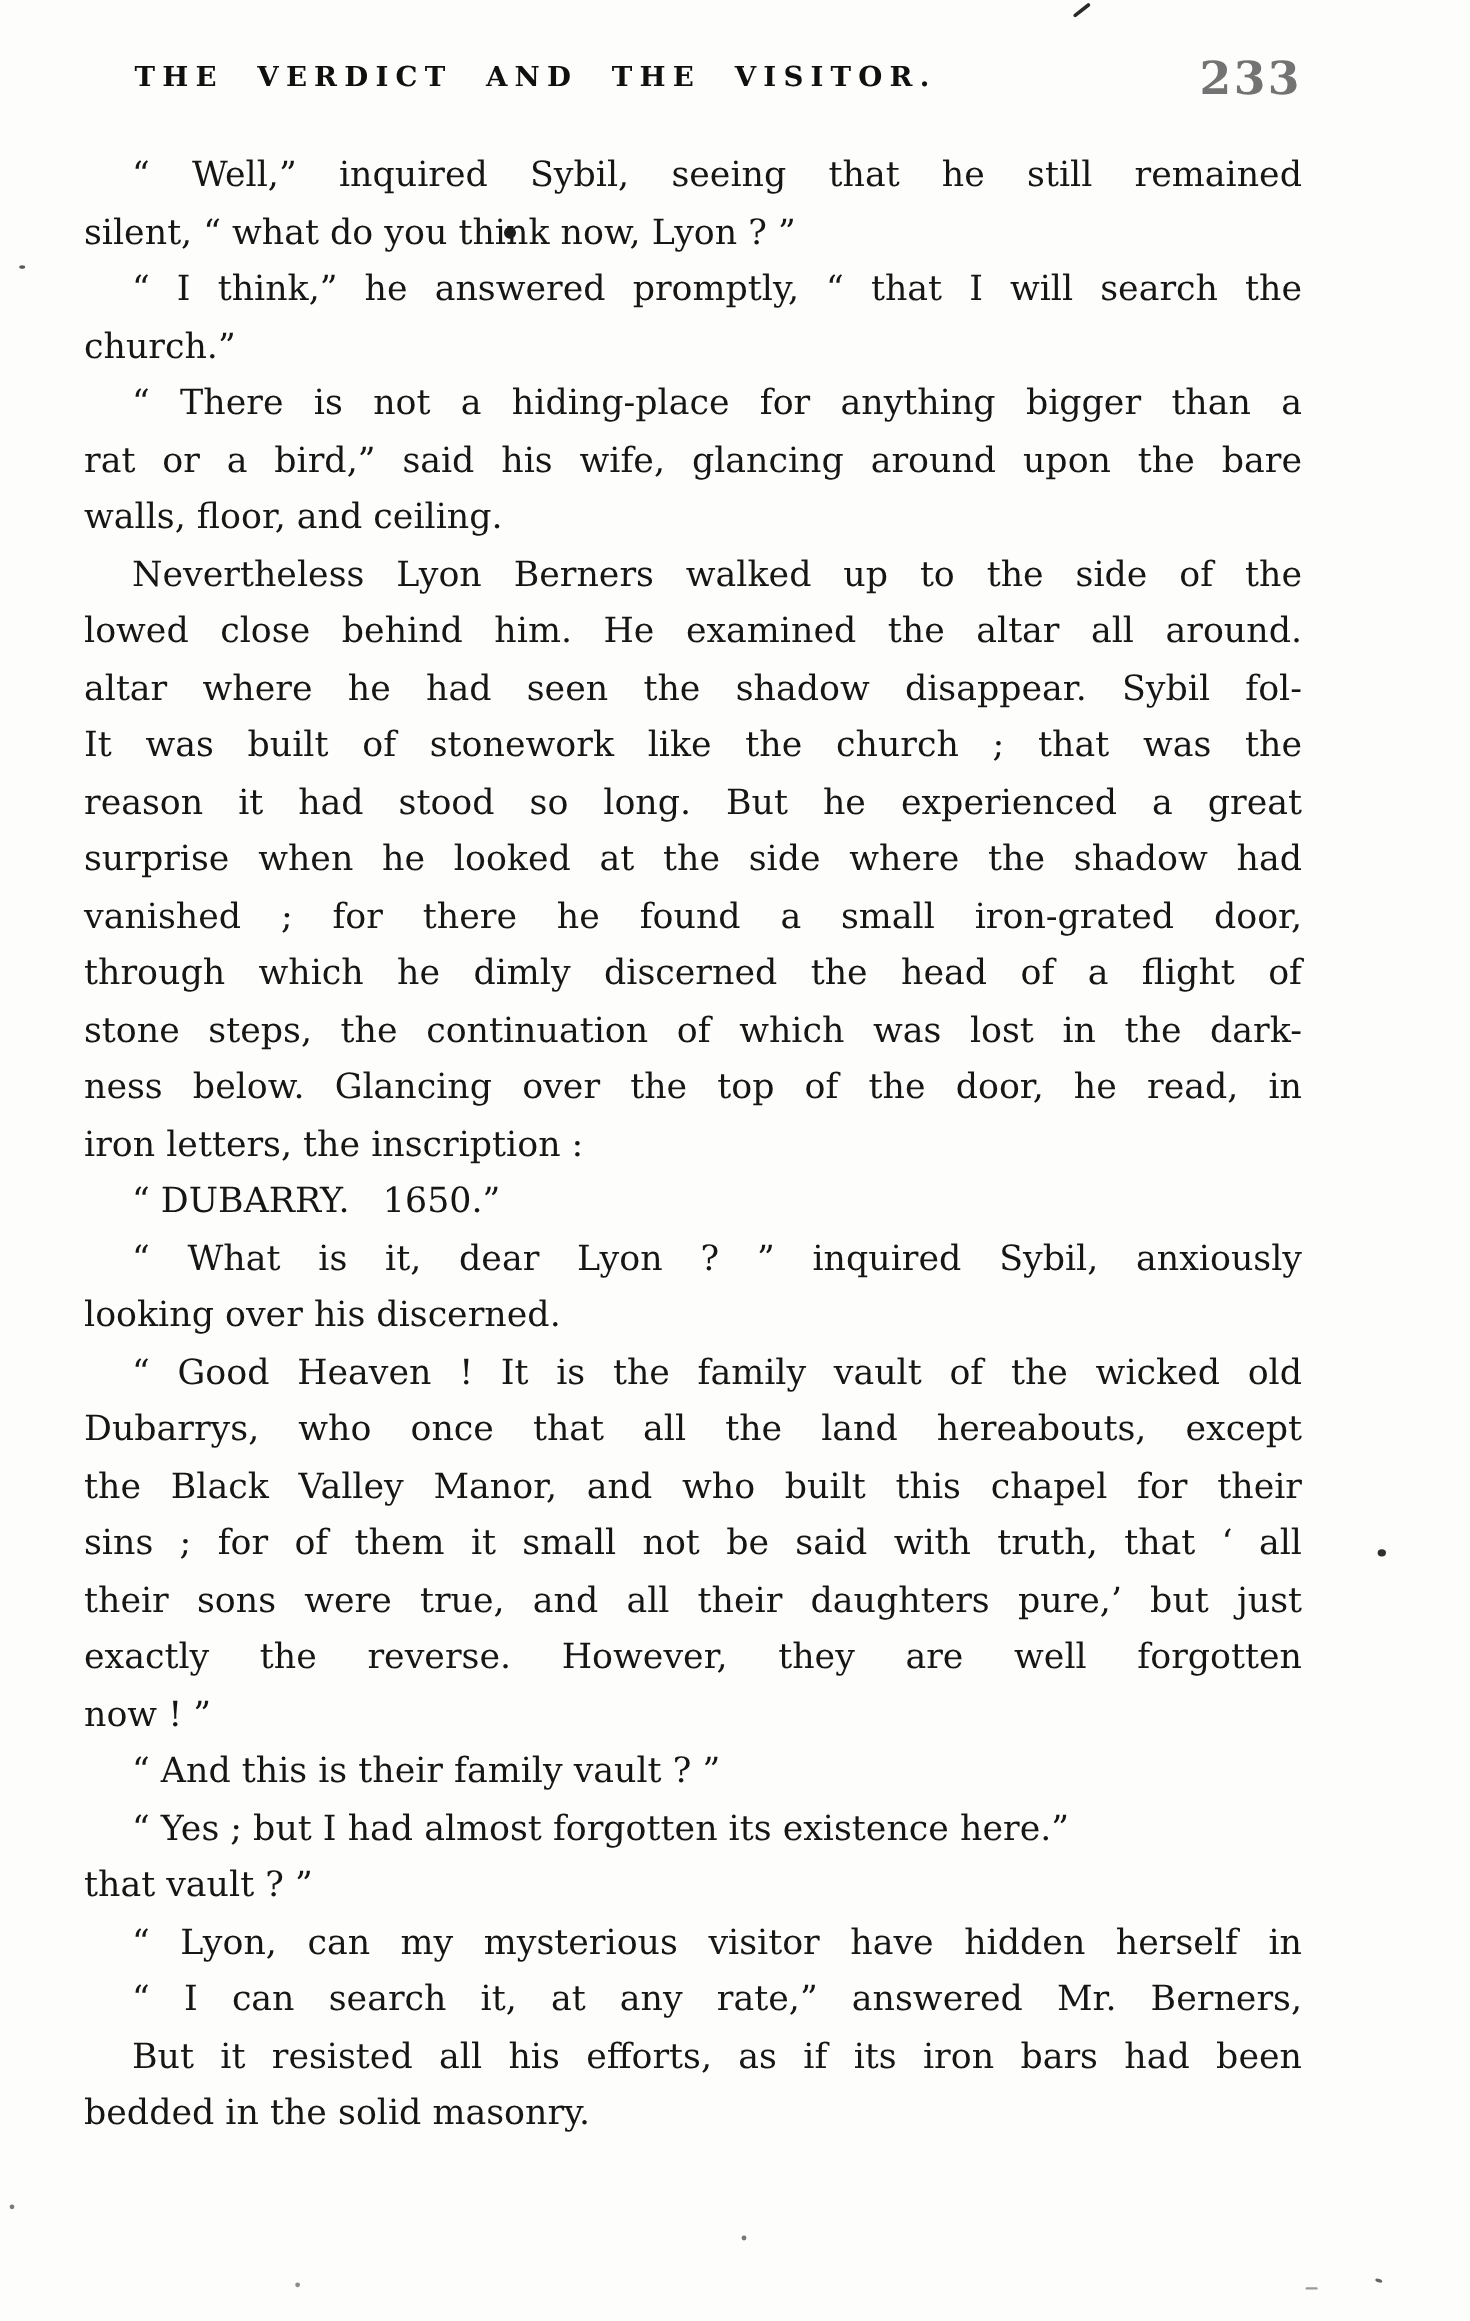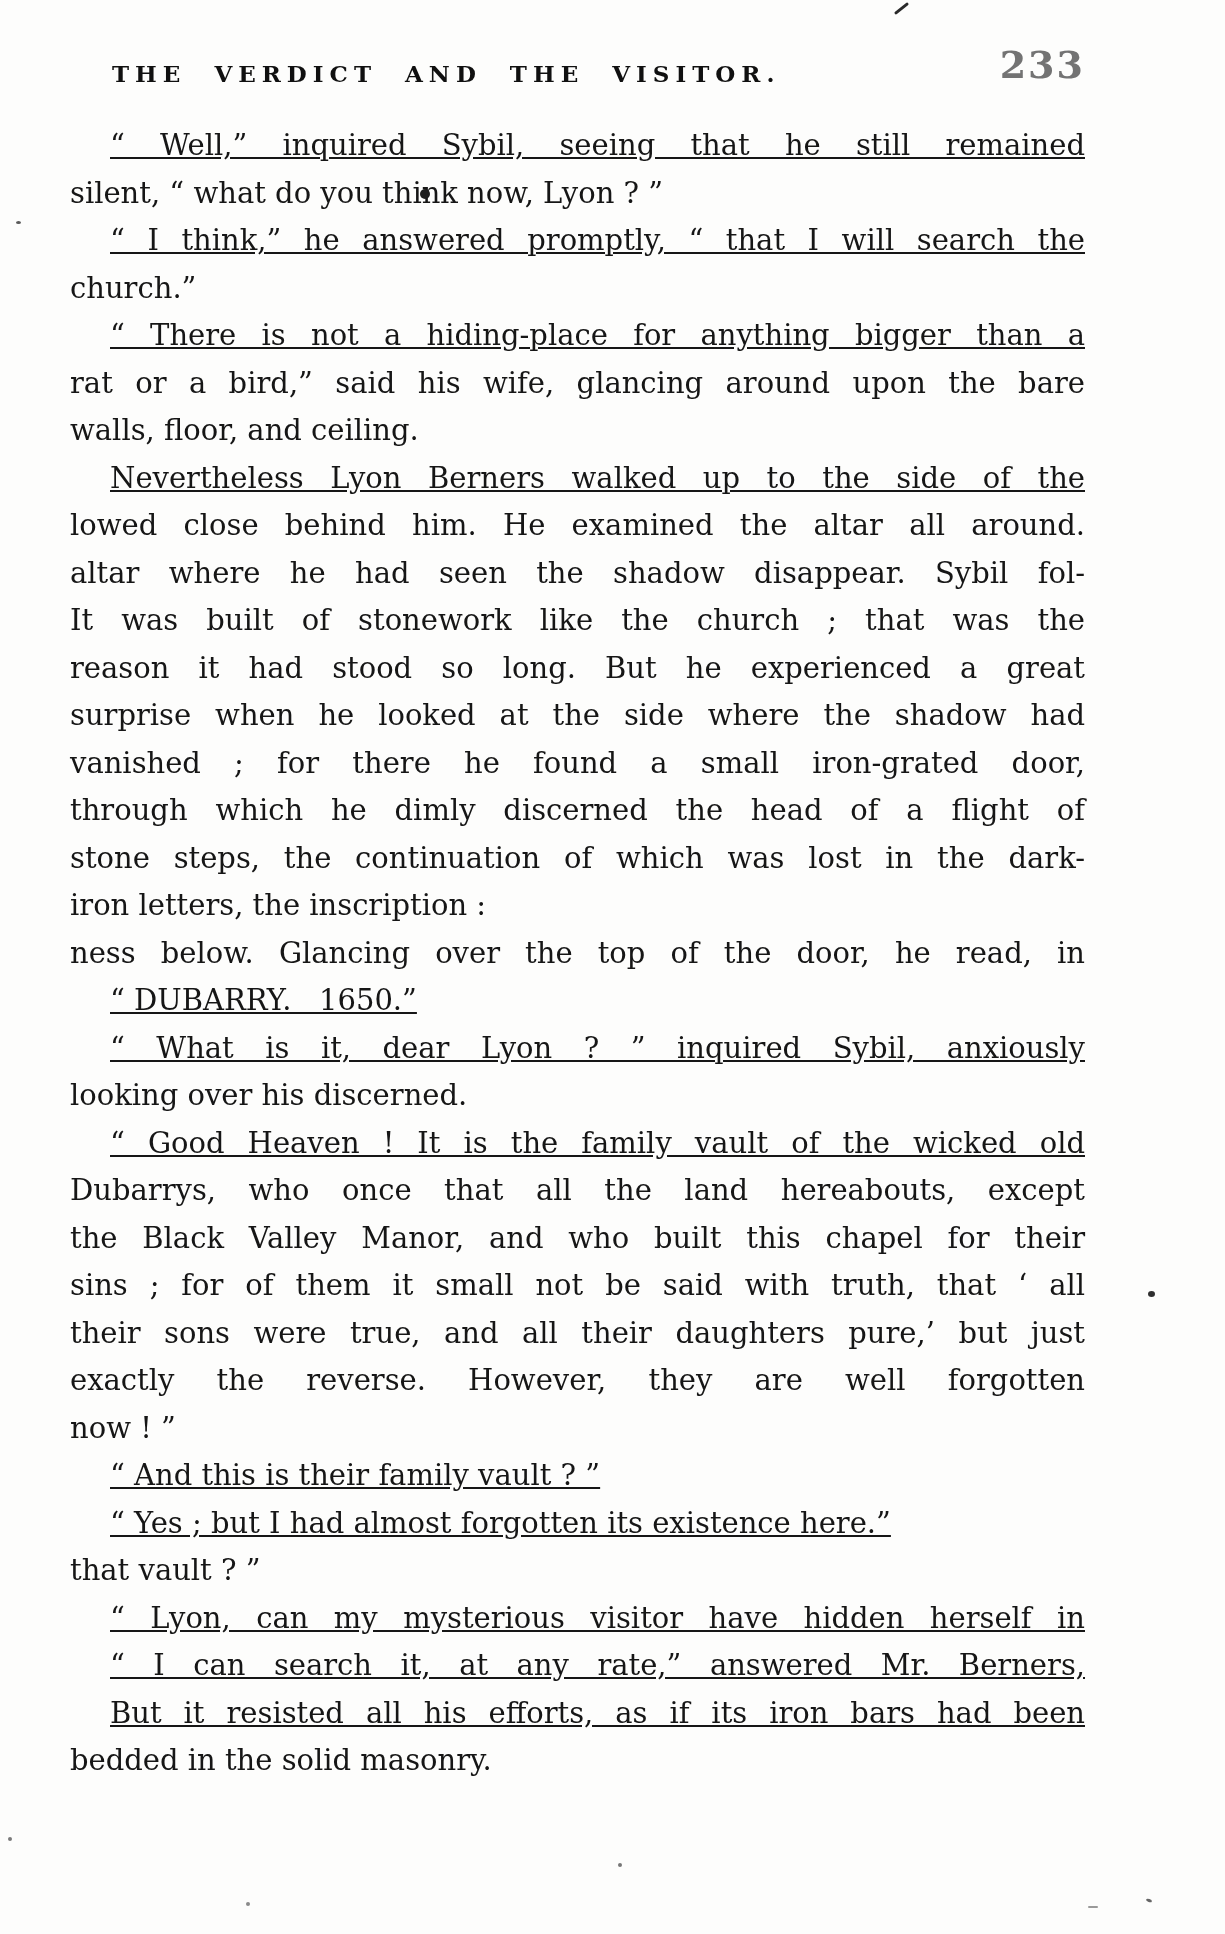--- a/index.html
+++ b/index.html
@@ -20,21 +20,21 @@
     inset: 0;
     background: #fdfdfc;
   }
   .running-header {
     position: absolute;
     top: 42px;
     left: 70px;
     right: 140px;
     display: flex;
     justify-content: space-between;
-    align-items: flex-end;
+    align-items: center;
   }
   .header-title {
     font-size: 23px;
     font-weight: bold;
     letter-spacing: 6px;
     word-spacing: 14px;
     margin-left: 42px;
     white-space: nowrap;
     color: #101010;
   }
@@ -52,21 +52,20 @@
     font-size: 29px;
     line-height: 47.5px;
   }
   .line {
     text-align: justify;
     text-align-last: justify;
     text-justify: inter-word;
   }
   .line.first {
     text-indent: 40px;
-    text-decoration: underline;
   }
   .line.last {
     text-align: right;
     text-align-last: left;
   }
   
   .speck { position: absolute; background: #1d1d1d; border-radius: 50%; }
   .s1 { left: 420px; top: 189px; width: 10px; height: 10px; }          
   .s2 { left: 893px; top: 7px; width: 17px; height: 3px; border-radius: 2px; transform: rotate(-38deg); background:#2a2a2a; }
   .s3 { left: 1148px; top: 1291px; width: 7px; height: 6px; background:#2f2f2f; }
@@ -97,22 +96,22 @@
       <div class="line last">walls, floor, and ceiling.</div>
       <div class="line first">Nevertheless Lyon Berners walked up to the side of the</div>
       <div class="line">lowed close behind him. He examined the altar all around.</div>
       <div class="line">altar where he had seen the shadow disappear. Sybil fol-</div>
       <div class="line">It was built of stonework like the church ; that was the</div>
       <div class="line">reason it had stood so long. But he experienced a great</div>
       <div class="line">surprise when he looked at the side where the shadow had</div>
       <div class="line">vanished ; for there he found a small iron-grated door,</div>
       <div class="line">through which he dimly discerned the head of a flight of</div>
       <div class="line">stone steps, the continuation of which was lost in the dark-</div>
+      <div class="line">ness below. Glancing over the top of the door, he read, in</div>
       <div class="line last">iron letters, the inscription :</div>
-      <div class="line">ness below. Glancing over the top of the door, he read, in</div>
       <div class="line first last">“ DUBARRY.&nbsp;&nbsp; 1650.”</div>
       <div class="line first">“ What is it, dear Lyon ? ” inquired Sybil, anxiously</div>
       <div class="line last">looking over his discerned.</div>
       <div class="line first">“ Good Heaven !  It is the family vault of the wicked old</div>
       <div class="line">Dubarrys, who once that all the land hereabouts, except</div>
       <div class="line">the Black Valley Manor, and who built this chapel for their</div>
       <div class="line">sins ; for of them it small not be said with truth, that ‘ all</div>
       <div class="line">their sons were true, and all their daughters pure,’ but just</div>
       <div class="line">exactly the reverse. However, they are well forgotten</div>
       <div class="line last">now ! ”</div>

